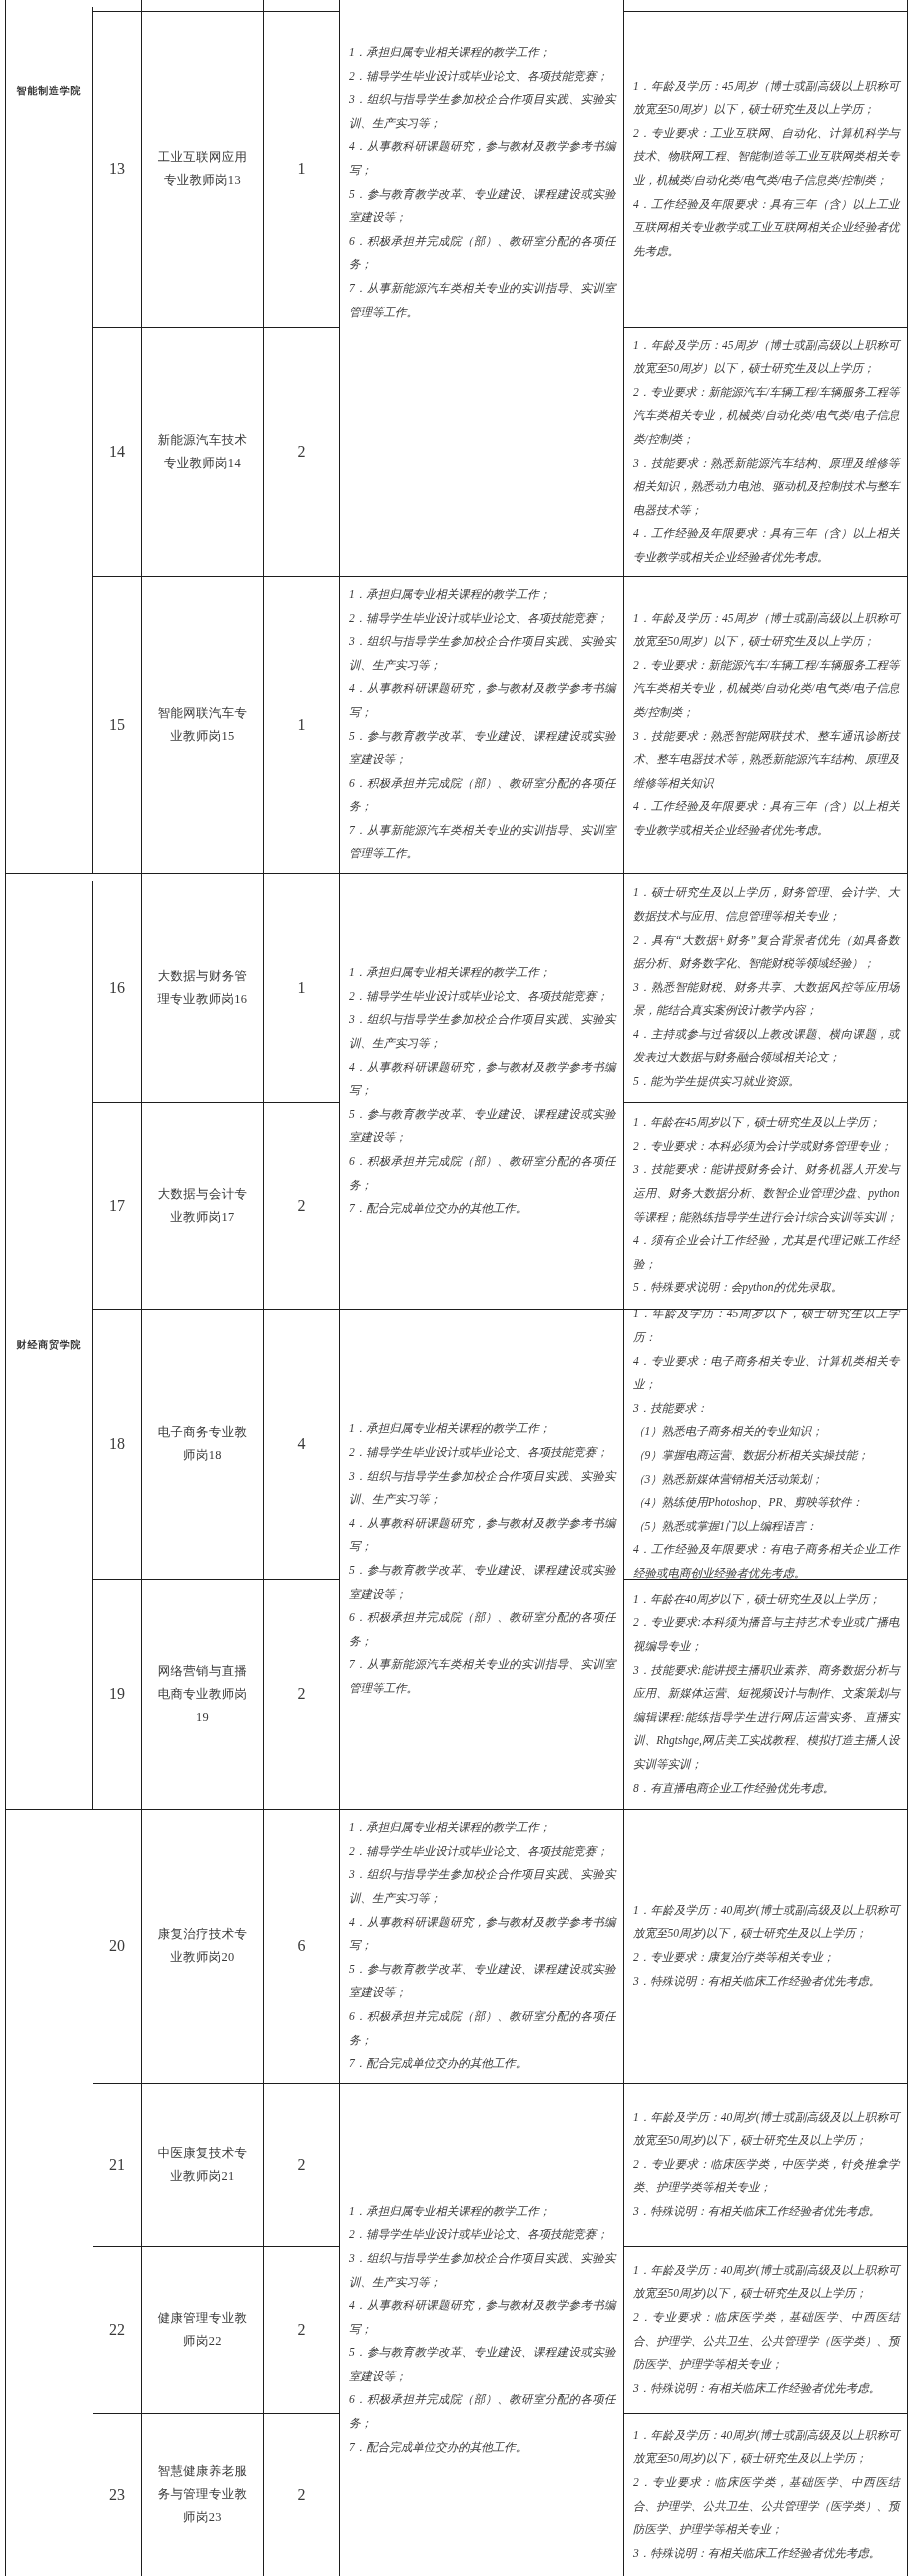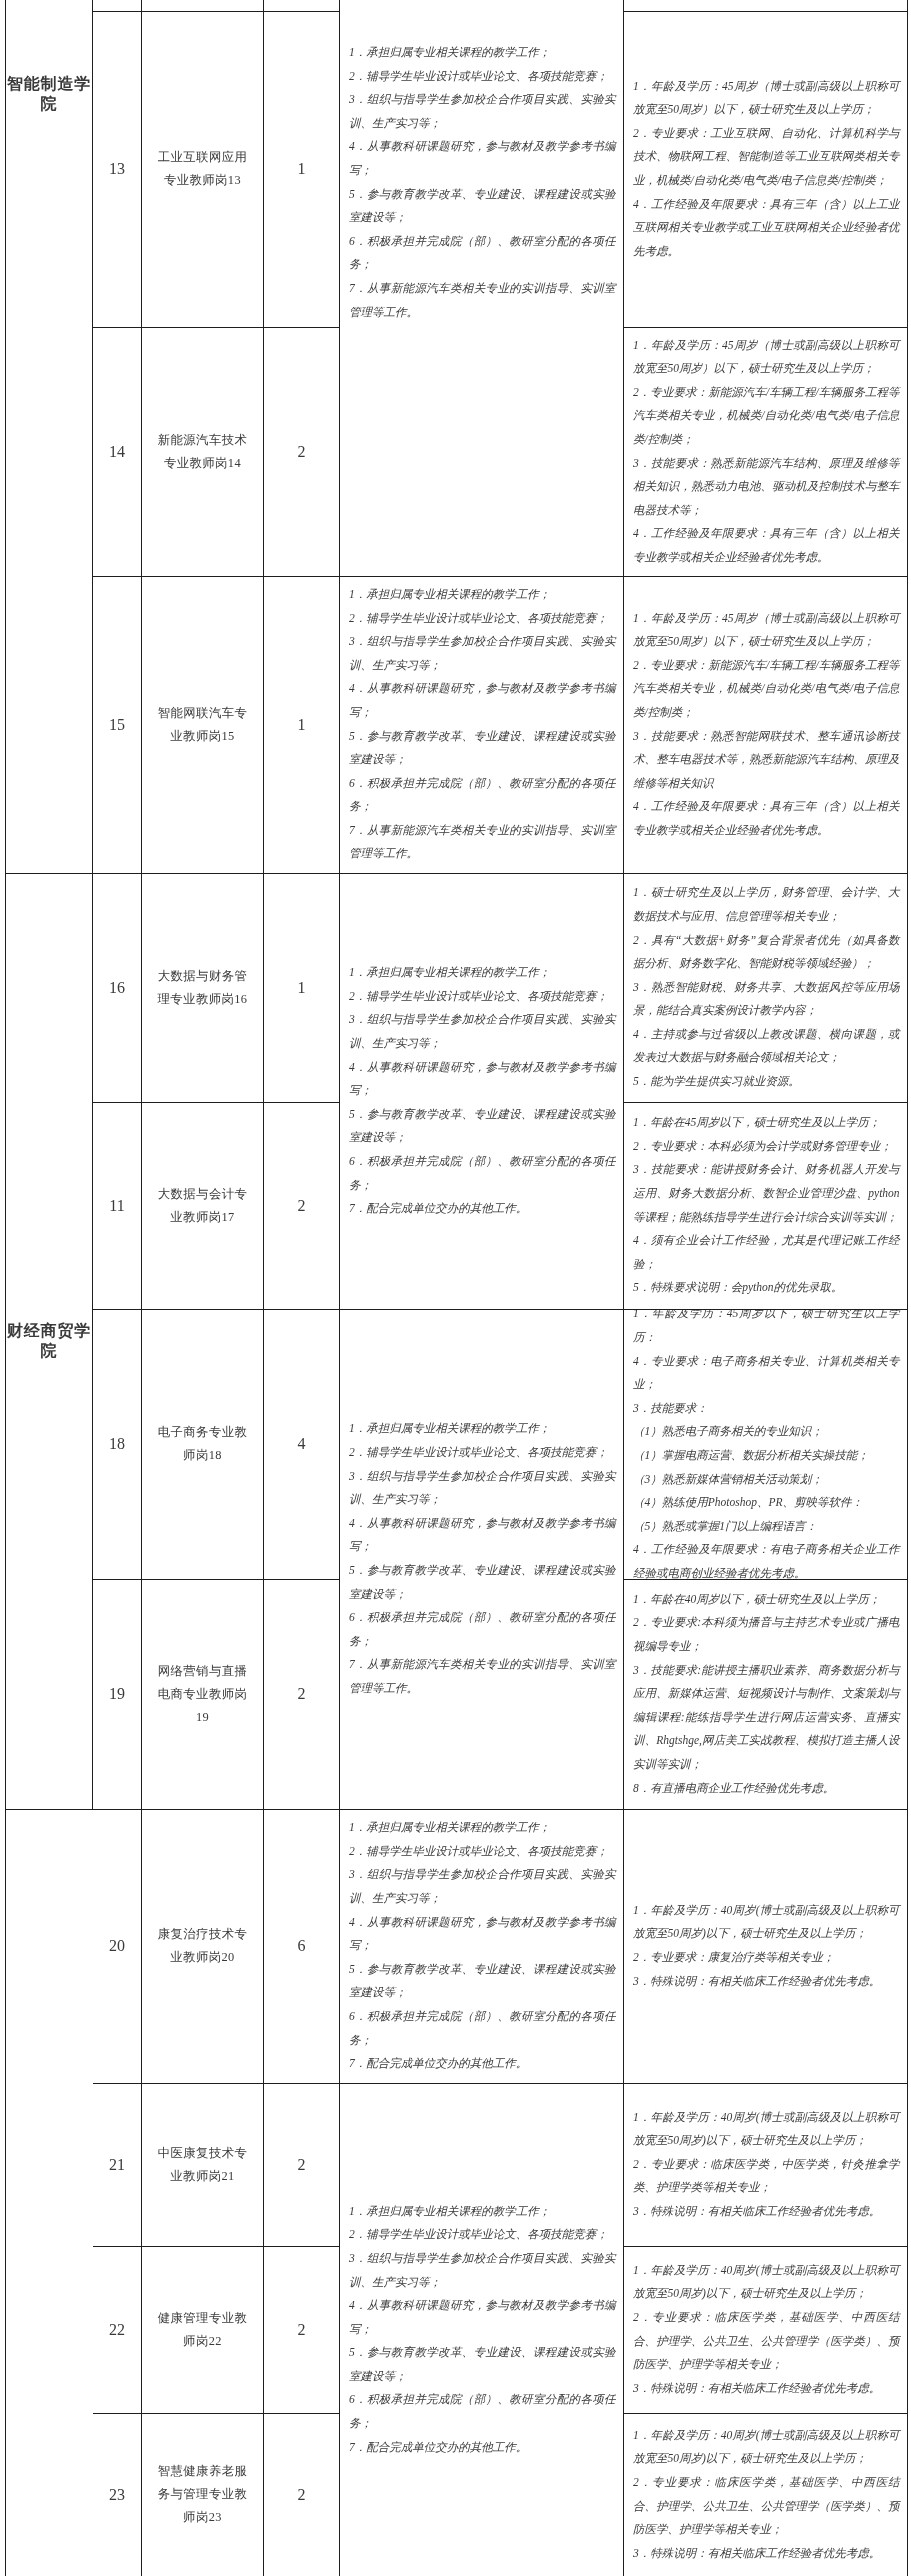--- a/index.html
+++ b/index.html
@@ -11,21 +11,21 @@
     grid-template-columns:87px 49px 122px 76px 284px 283px;
     grid-template-rows:11.5px 316px 249px 297px 229px 207px 270px 230px 274px 163px 167px 162px;
     border-left:0.8px solid #1e1e1e;
     border-right:0.8px solid #1e1e1e;
   }
   .c{border-right:0.8px solid #1e1e1e;border-bottom:0.8px solid #1e1e1e;box-sizing:border-box;
      display:flex;align-items:center;justify-content:center;overflow:hidden;}
   .no-b{border-bottom:none;}
   .no-r{border-right:none;}
   .center-txt{text-align:center;}
-  .college{font-weight:bold;font-size:16px;letter-spacing:0.8px;line-height:20px;}
+  .college{font-weight:bold;font-size:10px;letter-spacing:0.8px;line-height:20px;margin-top:7px;}
   .college.top-anchored{align-items:flex-start;}
   .college.top-anchored .lbl{padding-top:74px;}
   .numcell{font-size:16px;}
   .poscell{font-size:12.4px;line-height:23px;letter-spacing:0.4px;padding:0 11.5px;text-align:center;}
   .listcell{align-items:center;justify-content:flex-start;font-style:italic;}
   .listcell .li{font-size:11.5px;line-height:23.6px;text-align:justify;text-justify:inter-ideograph;}
   .listbox{padding:0 7.4px 0 9px;width:100%;box-sizing:border-box;}
   .top-pad{align-items:flex-start;}
   .top-pad .listbox{padding-top:41px;}
 </style>
@@ -147,21 +147,21 @@
       <div class="listbox">
           <div class="li">1．硕士研究生及以上学历，财务管理、会计学、大数据技术与应用、信息管理等相关专业；</div>
           <div class="li">2．具有“大数据+财务”复合背景者优先（如具备数据分析、财务数字化、智能财税等领域经验）；</div>
           <div class="li">3．熟悉智能财税、财务共享、大数据风控等应用场景，能结合真实案例设计教学内容；</div>
           <div class="li">4．主持或参与过省级以上教改课题、横向课题，或发表过大数据与财务融合领域相关论文；</div>
           <div class="li">5．能为学生提供实习就业资源。</div>
         </div>
     </div>
 
     <div class="c numcell" style="grid-column:2;grid-row:6">
-        <span>11</span>
+        <span>17</span>
       </div>
     <div class="c poscell" style="grid-column:3;grid-row:6">
         <span>大数据与会计专业教师岗17</span>
       </div>
     <div class="c numcell" style="grid-column:4;grid-row:6">
         <span>2</span>
       </div>
     <div class="c listcell no-r" style="grid-column:6;grid-row:6">
       <div class="listbox">
           <div class="li">1．年龄在45周岁以下，硕士研究生及以上学历；</div>
@@ -191,21 +191,21 @@
           <div class="li">6．积极承担并完成院（部）、教研室分配的各项任务；</div>
           <div class="li">7．从事新能源汽车类相关专业的实训指导、实训室管理等工作。</div>
         </div>
     </div>
     <div class="c listcell no-r" style="grid-column:6;grid-row:7">
       <div class="listbox">
           <div class="li">1．年龄及学历：45周岁以下，硕士研究生以上学历：</div>
           <div class="li">4．专业要求：电子商务相关专业、计算机类相关专业；</div>
           <div class="li">3．技能要求：</div>
           <div class="li">（1）熟悉电子商务相关的专业知识；</div>
-          <div class="li">（1）掌握电商运营、数据分析相关实操技能；</div>
+          <div class="li">（9）掌握电商运营、数据分析相关实操技能；</div>
           <div class="li">（3）熟悉新媒体营销相关活动策划；</div>
           <div class="li">（4）熟练使用Photoshop、PR、剪映等软件：</div>
           <div class="li">（5）熟悉或掌握1门以上编程语言：</div>
           <div class="li">4．工作经验及年限要求：有电子商务相关企业工作经验或电商创业经验者优先考虑。</div>
         </div>
     </div>
 
     <div class="c numcell" style="grid-column:2;grid-row:8">
         <span>19</span>
       </div>

